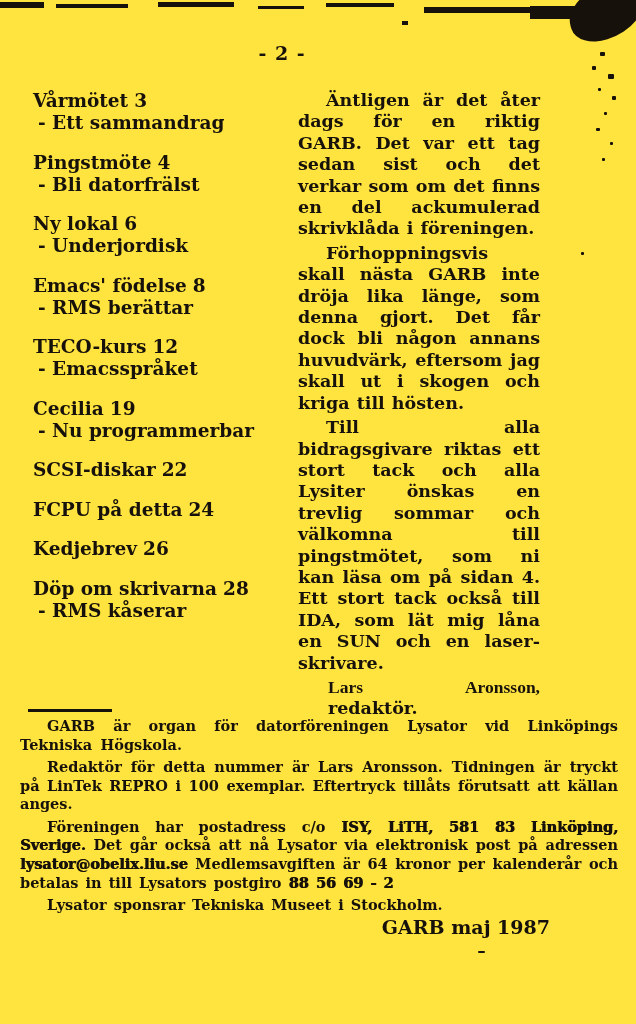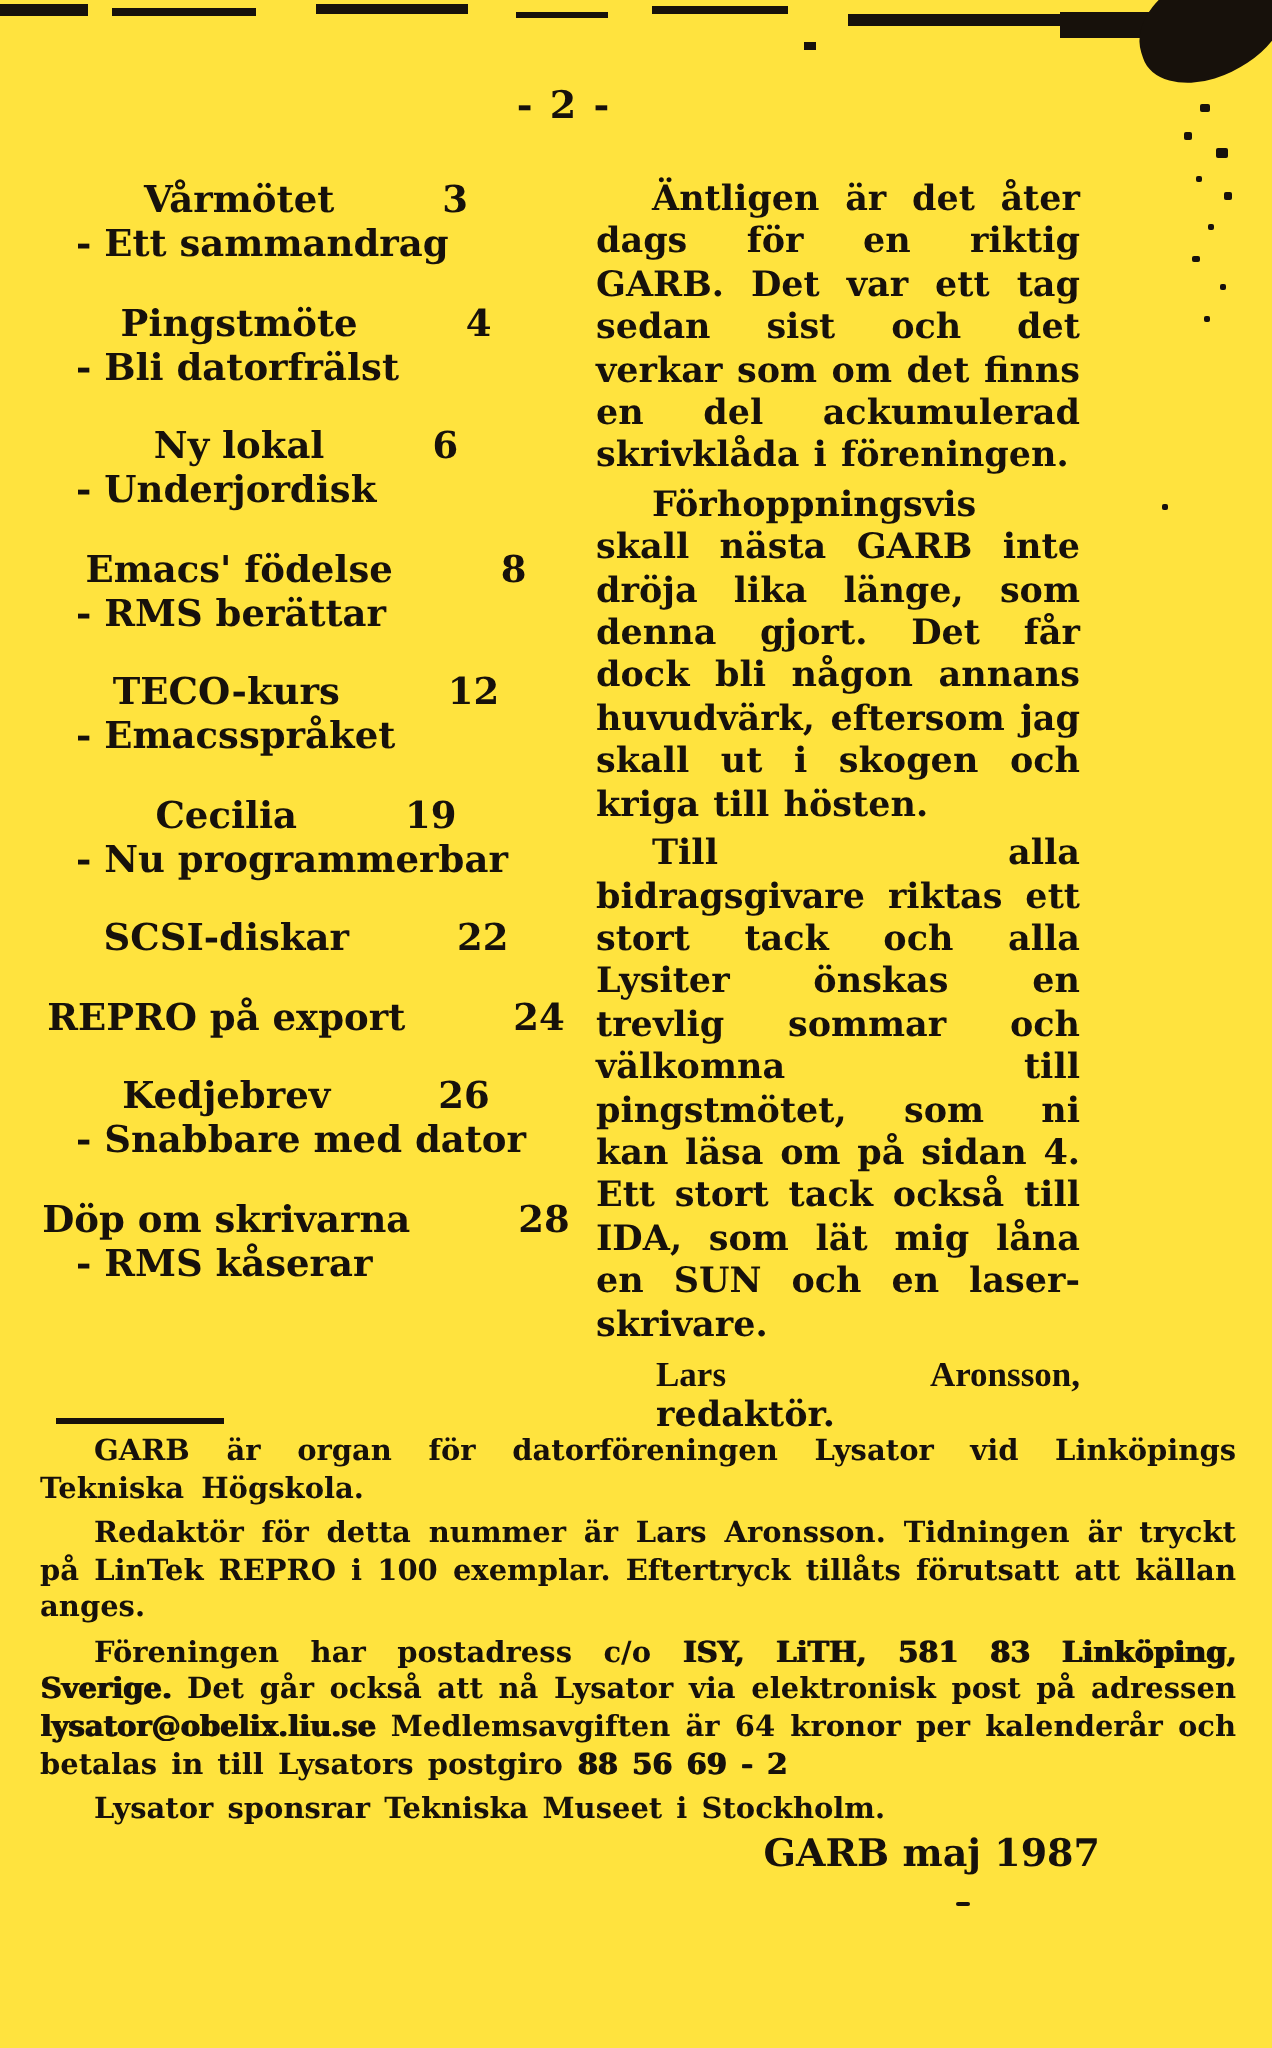--- a/index.html
+++ b/index.html
@@ -30,21 +30,21 @@
   
   .page-number{
     position:absolute;top:42px;left:0;width:564px;
     text-align:center;font-size:19px;letter-spacing:1px;
   }
 
   
   .columns{position:absolute;top:90px;left:33px;display:flex;}
   .toc{width:240px;flex:none;}
   .toc-entry{margin-bottom:17.5px;font-size:18.5px;line-height:22px;}
-  .toc-head{display:flex;justify-content:center;align-items:baseline;gap:48px;}
+  .toc-head{display:flex;justify-content:flex-start;align-items:baseline;}
   .toc-title{white-space:nowrap;}
   .toc-page{padding-left:6px;}
   .toc-sub{padding-left:5px;white-space:nowrap;}
 
   .editorial{width:242px;flex:none;margin-left:25px;font-size:17.5px;line-height:21.4px;text-align:justify;}
   .editorial p{margin:0 0 3px 0;text-indent:28px;word-spacing:1px;}
   .signature{padding-left:30px;margin-top:2px;font-size:17.5px;line-height:21.4px;}
   .sig-row{display:flex;justify-content:space-between;font-family:Liberation Serif, serif;}
 
   
@@ -134,30 +134,29 @@
         <div class="toc-sub">- Nu programmerbar</div>
       </div>
       <div class="toc-entry">
         <div class="toc-head">
           <span class="toc-title">SCSI-diskar</span>
           <span class="toc-page">22</span>
         </div>
       </div>
       <div class="toc-entry">
         <div class="toc-head">
-          <span class="toc-title">REPRO på export</span>
+          <span class="toc-title">FCPU på detta</span>
           <span class="toc-page">24</span>
         </div>
       </div>
       <div class="toc-entry">
         <div class="toc-head">
           <span class="toc-title">Kedjebrev</span>
           <span class="toc-page">26</span>
         </div>
-        <div class="toc-sub">- Snabbare med dator</div>
       </div>
       <div class="toc-entry">
         <div class="toc-head">
           <span class="toc-title">Döp om skrivarna</span>
           <span class="toc-page">28</span>
         </div>
         <div class="toc-sub">- RMS kåserar</div>
       </div>
     </div>
 

